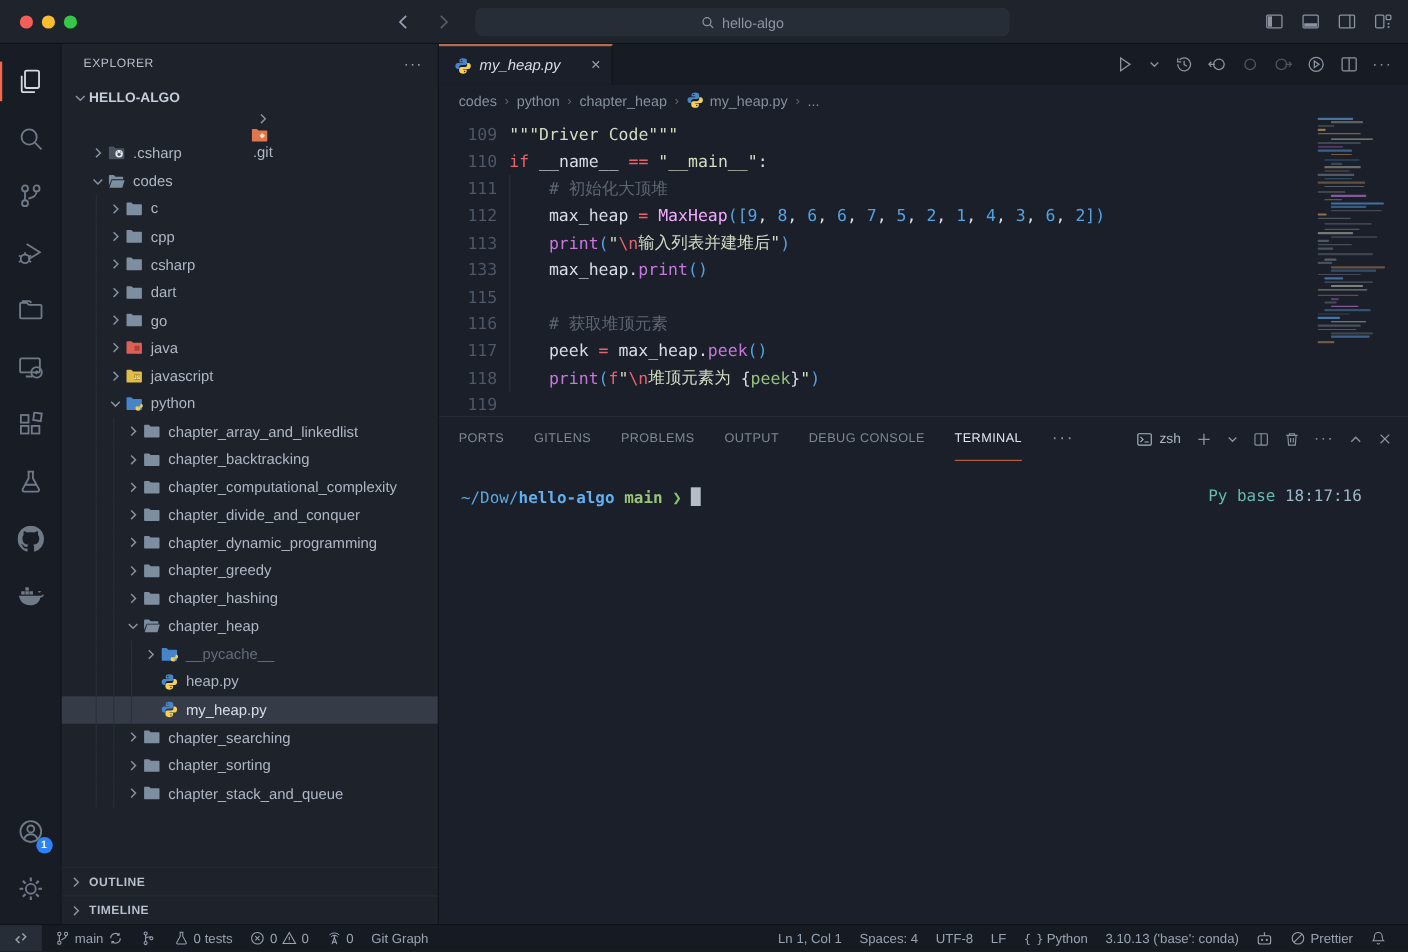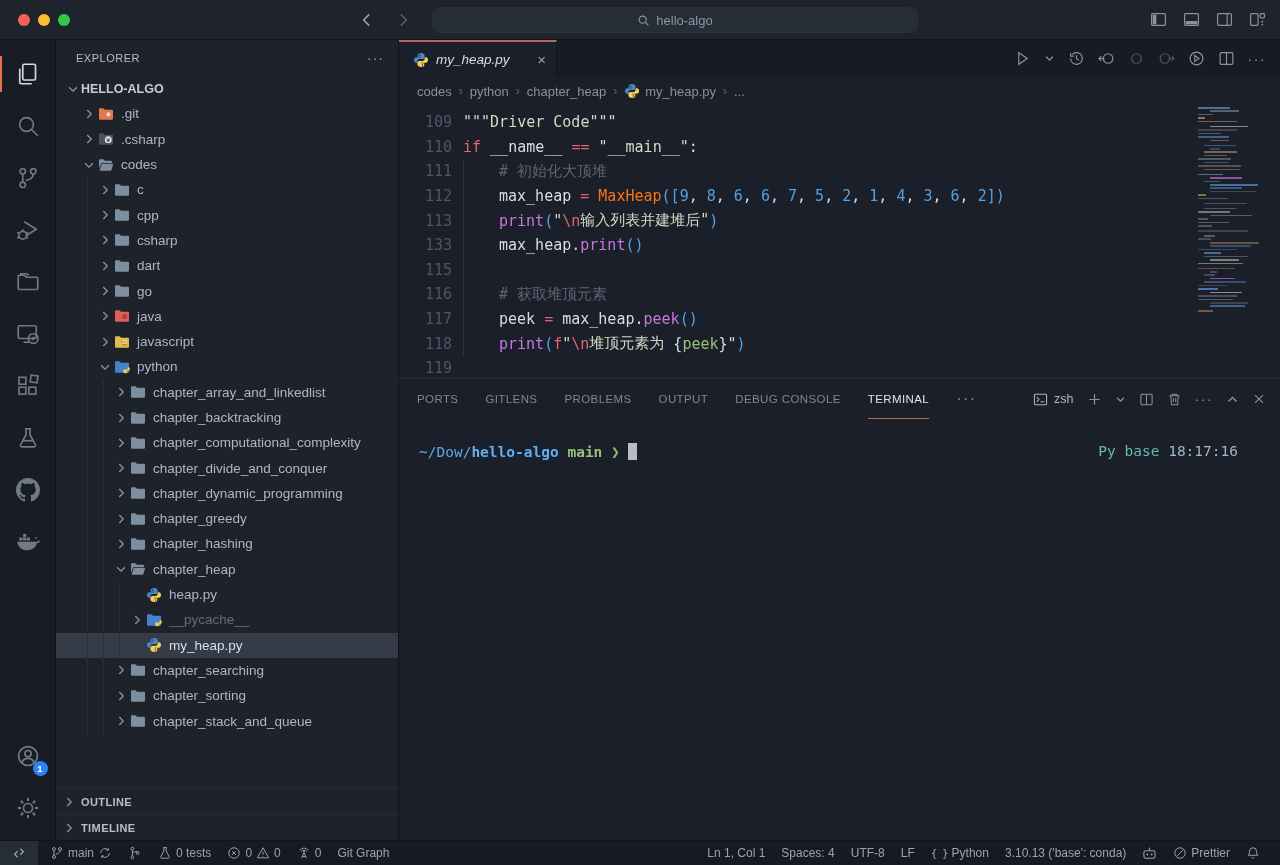--- a/index.html
+++ b/index.html
@@ -62,21 +62,21 @@
     font-size:13px;flex:none;}
   .breadcrumbs .sep{color:#5f6a78;font-size:12px;}
   .bc-item{display:flex;align-items:center;gap:5px;cursor:pointer;}
 
   .code{flex:1;position:relative;padding-top:5px;overflow:hidden;}
   .cline{height:24.6px;display:flex;align-items:center;font-size:15px;}
   .lnum{width:53px;text-align:right;color:#4d5766;flex:none;}
   .ltext{margin-left:11px;position:relative;white-space:pre;flex:1;height:100%;display:flex;align-items:center;}
   .ltext.hasguide::before{content:"";position:absolute;left:0;top:0;bottom:0;width:1px;background:#2c323d;}
   .ind1{padding-left:36px;}
-  .c-def{color:#d7dde6;} .c-kw{color:#e5646e;} .c-fn{color:#c678dd;} .c-cls{color:#f97316;}
+  .c-def{color:#d7dde6;} .c-kw{color:#e5646e;} .c-fn{color:#c678dd;} .c-cls{color:#f0abfc;}
   .c-num{color:#55a1e0;} .c-brk{color:#55a1e0;} .c-str{color:#d3dcc4;} .c-esc{color:#e5646e;}
   .c-com{color:#5c6673;} .c-grn{color:#98c379;}
   .minimap{position:absolute;right:16px;top:2px;width:66px;height:232px;cursor:pointer;}
   .minimap div{border-radius:.5px;}
 
   
   .panel{height:462px;border-top:1px solid #262c36;display:flex;flex-direction:column;flex:none;}
   .panel-tabs{height:40px;display:flex;align-items:center;padding:0 14px 0 18px;flex:none;}
   .ptab{font-size:11.5px;letter-spacing:.4px;color:#7e8894;margin-right:27px;height:100%;
     display:flex;align-items:center;border-bottom:1.5px solid transparent;padding-top:1px;cursor:pointer;}
@@ -259,21 +259,21 @@
     </div>
     <div class="tree" id="tree">
         <div class="trow root" style="padding-left: 8px;">
           <span class="chev">
             <svg width="14" height="14" viewBox="0 0 16 16" fill="none" stroke="currentColor" stroke-width="1.1">
               <path d="M3.5 6 8 10.5 12.5 6" stroke-width="1.5"></path>
             </svg>
           </span>
           <span class="tlabel">HELLO-ALGO</span>
         </div>
-        <div class="trow" style="padding-left: 24px;">
+        <div class="trow" style="padding-left: 24px; flex-direction: column;">
           <span class="chev">
             <svg width="14" height="14" viewBox="0 0 16 16" fill="none" stroke="currentColor" stroke-width="1.1">
               <path d="M6 3.5 10.5 8 6 12.5" stroke-width="1.5"></path>
             </svg>
           </span>
           <span class="ficon">
             <svg width="16" height="16" viewBox="0 0 16 16">
               <path fill="#e0784e" d="M1 3.1c0-.5.4-.9.9-.9h3.5L7 3.7h7.1c.5 0 .9.4.9.9v8.2c0 .5-.4.9-.9.9H1.9c-.5 0-.9-.4-.9-.9V3.1z"></path>
               <rect x="8.6" y="6.6" width="3.6" height="3.6" rx="0.6" transform="rotate(45 10.4 8.4)" fill="#f6ddd2"></rect>
             </svg>
@@ -543,52 +543,52 @@
             </svg>
           </span>
           <span class="ficon">
             <svg width="16" height="16" viewBox="0 0 16 16">
               <path fill="#7d8ea0" d="M1 3.1c0-.5.4-.9.9-.9h3.5L7 3.7h6.2c.5 0 .8.4.8.9V6H3.4L1 11.8V3.1z"></path>
               <path fill="#7d8ea0" d="M3.8 6.8h11.5l-2.1 6.9H1.5l2.3-6.9z"></path>
             </svg>
           </span>
           <span class="tlabel">chapter_heap</span>
         </div>
-        <div class="trow" style="padding-left: 72px;">
-          <span class="guide" style="left: 31px;"></span>
-          <span class="guide" style="left: 47px;"></span>
-          <span class="guide" style="left: 63px;"></span>
-          <span class="chev"></span>
-          <span class="ficon">
-            <svg width="16" height="16" viewBox="0 0 16 16">
-              <path fill="#4886c8" d="M7.9 1C6.1 1 4.7 1.7 4.7 3.2v1.6h3.3v.5H3.2C1.6 5.3 1 6.6 1 8c0 1.4.6 2.7 2.2 2.7h1.1V9.2c0-1.2 1-2.2 2.2-2.2h3.3c1 0 1.8-.8 1.8-1.8V3.2C11.6 1.7 9.7 1 7.9 1zM6.6 2.3c.4 0 .7.3.7.7s-.3.7-.7.7-.7-.3-.7-.7.3-.7.7-.7z"></path>
-              <path fill="#f7d154" d="M8.1 15c1.8 0 3.2-.7 3.2-2.2v-1.6H8v-.5h4.8c1.6 0 2.2-1.3 2.2-2.7 0-1.4-.6-2.7-2.2-2.7h-1.1v1.5c0 1.2-1 2.2-2.2 2.2H6.2c-1 0-1.8.8-1.8 1.8v1.8C4.4 14.1 6.3 15 8.1 15zm1.3-1.3c-.4 0-.7-.3-.7-.7s.3-.7.7-.7.7.3.7.7-.3.7-.7.7z"></path>
-            </svg>
-          </span>
-          <span class="tlabel">heap.py</span>
-        </div>
         <div class="trow dim" style="padding-left: 72px;">
           <span class="guide" style="left: 31px;"></span>
           <span class="guide" style="left: 47px;"></span>
           <span class="guide" style="left: 63px;"></span>
           <span class="chev">
             <svg width="14" height="14" viewBox="0 0 16 16" fill="none" stroke="currentColor" stroke-width="1.1">
               <path d="M6 3.5 10.5 8 6 12.5" stroke-width="1.5"></path>
             </svg>
           </span>
           <span class="ficon">
             <svg width="16" height="16" viewBox="0 0 16 16">
               <path fill="#4584c9" d="M1 3.1c0-.5.4-.9.9-.9h3.5L7 3.7h7.1c.5 0 .9.4.9.9v8.2c0 .5-.4.9-.9.9H1.9c-.5 0-.9-.4-.9-.9V3.1z"></path>
               <g transform="translate(6.5,5) scale(0.62)">
                 <path fill="#4886c8" d="M7.9 1C6.1 1 4.7 1.7 4.7 3.2v1.6h3.3v.5H3.2C1.6 5.3 1 6.6 1 8c0 1.4.6 2.7 2.2 2.7h1.1V9.2c0-1.2 1-2.2 2.2-2.2h3.3c1 0 1.8-.8 1.8-1.8V3.2C11.6 1.7 9.7 1 7.9 1zM6.6 2.3c.4 0 .7.3.7.7s-.3.7-.7.7-.7-.3-.7-.7.3-.7.7-.7z"></path>
                 <path fill="#f7d154" d="M8.1 15c1.8 0 3.2-.7 3.2-2.2v-1.6H8v-.5h4.8c1.6 0 2.2-1.3 2.2-2.7 0-1.4-.6-2.7-2.2-2.7h-1.1v1.5c0 1.2-1 2.2-2.2 2.2H6.2c-1 0-1.8.8-1.8 1.8v1.8C4.4 14.1 6.3 15 8.1 15zm1.3-1.3c-.4 0-.7-.3-.7-.7s.3-.7.7-.7.7.3.7.7-.3.7-.7.7z"></path>
               </g>
             </svg>
           </span>
           <span class="tlabel">__pycache__</span>
+        </div>
+        <div class="trow" style="padding-left: 72px;">
+          <span class="guide" style="left: 31px;"></span>
+          <span class="guide" style="left: 47px;"></span>
+          <span class="guide" style="left: 63px;"></span>
+          <span class="chev"></span>
+          <span class="ficon">
+            <svg width="16" height="16" viewBox="0 0 16 16">
+              <path fill="#4886c8" d="M7.9 1C6.1 1 4.7 1.7 4.7 3.2v1.6h3.3v.5H3.2C1.6 5.3 1 6.6 1 8c0 1.4.6 2.7 2.2 2.7h1.1V9.2c0-1.2 1-2.2 2.2-2.2h3.3c1 0 1.8-.8 1.8-1.8V3.2C11.6 1.7 9.7 1 7.9 1zM6.6 2.3c.4 0 .7.3.7.7s-.3.7-.7.7-.7-.3-.7-.7.3-.7.7-.7z"></path>
+              <path fill="#f7d154" d="M8.1 15c1.8 0 3.2-.7 3.2-2.2v-1.6H8v-.5h4.8c1.6 0 2.2-1.3 2.2-2.7 0-1.4-.6-2.7-2.2-2.7h-1.1v1.5c0 1.2-1 2.2-2.2 2.2H6.2c-1 0-1.8.8-1.8 1.8v1.8C4.4 14.1 6.3 15 8.1 15zm1.3-1.3c-.4 0-.7-.3-.7-.7s.3-.7.7-.7.7.3.7.7-.3.7-.7.7z"></path>
+            </svg>
+          </span>
+          <span class="tlabel">heap.py</span>
         </div>
         <div class="trow selected" style="padding-left: 72px;">
           <span class="guide" style="left: 31px;"></span>
           <span class="guide" style="left: 47px;"></span>
           <span class="guide" style="left: 63px;"></span>
           <span class="chev"></span>
           <span class="ficon">
             <svg width="16" height="16" viewBox="0 0 16 16">
               <path fill="#4886c8" d="M7.9 1C6.1 1 4.7 1.7 4.7 3.2v1.6h3.3v.5H3.2C1.6 5.3 1 6.6 1 8c0 1.4.6 2.7 2.2 2.7h1.1V9.2c0-1.2 1-2.2 2.2-2.2h3.3c1 0 1.8-.8 1.8-1.8V3.2C11.6 1.7 9.7 1 7.9 1zM6.6 2.3c.4 0 .7.3.7.7s-.3.7-.7.7-.7-.3-.7-.7.3-.7.7-.7z"></path>
               <path fill="#f7d154" d="M8.1 15c1.8 0 3.2-.7 3.2-2.2v-1.6H8v-.5h4.8c1.6 0 2.2-1.3 2.2-2.7 0-1.4-.6-2.7-2.2-2.7h-1.1v1.5c0 1.2-1 2.2-2.2 2.2H6.2c-1 0-1.8.8-1.8 1.8v1.8C4.4 14.1 6.3 15 8.1 15zm1.3-1.3c-.4 0-.7-.3-.7-.7s.3-.7.7-.7.7.3.7.7-.3.7-.7.7z"></path>

